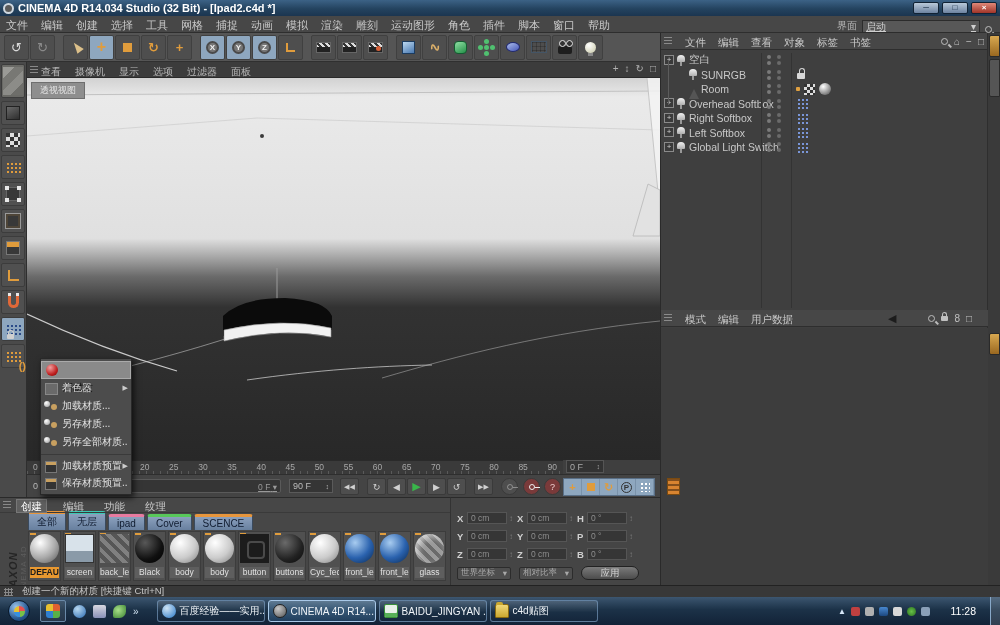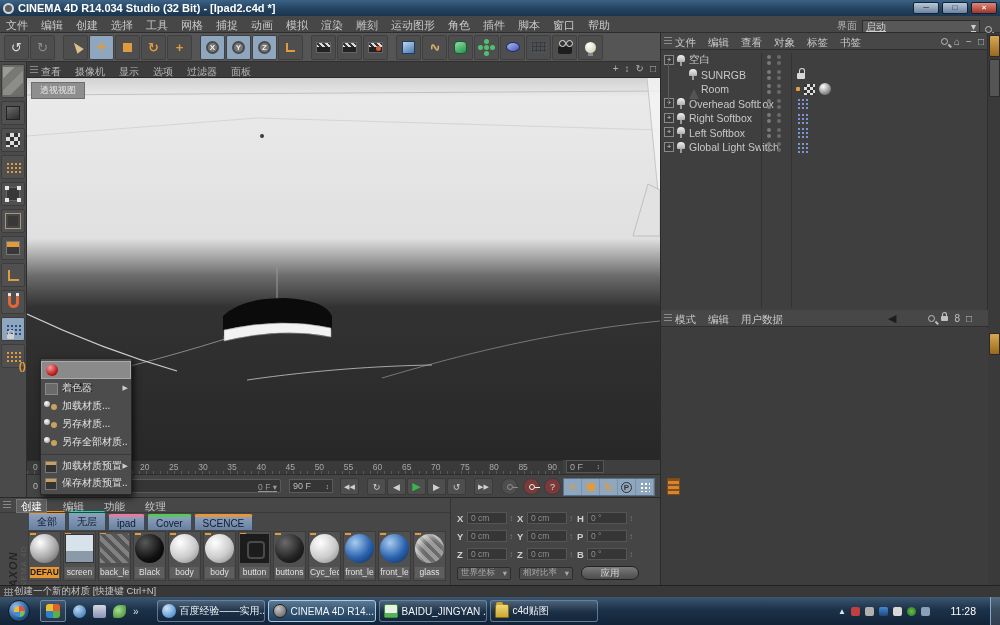--- a/index.html
+++ b/index.html
@@ -104,21 +104,21 @@
   .vp-menu .mitem { color:#b8b8b8; font-size:10px; margin-right:14px; }
   .vp-grip { position:absolute; left:3px; top:4px; width:8px; height:8px;
     background:repeating-linear-gradient(#888 0 1px,transparent 1px 3px); }
   .vp-corner { position:absolute; right:4px; top:1px; display:flex; gap:6px; color:#b0b0b0; font-size:10px; }
   .vp-chip { position:absolute; left:4px; top:20px; background:#8e8e8e; border:1px solid #6e6e6e;
     color:#e4e4e4; font-size:9px; padding:1px 8px; }
   .vp svg { position:absolute; left:0; top:16px; }
 
   
   .rpanel { position:absolute; left:660px; top:33px; width:340px; height:552px; background:#3f3f3f; border-left:1px solid #2a2a2a; }
-  .pmenu { height:17px; background:#474747; border-bottom:1px solid #2e2e2e; display:flex; align-items:center; padding-left:14px; position:relative; }
+  .pmenu { height:17px; background:#474747; border-bottom:1px solid #2e2e2e; display:flex; align-items:center; padding-left:24px; position:relative; }
   .pmenu .mitem { color:#c9c9c9; font-size:10.5px; margin-right:12px; }
   .pmenu .grip { position:absolute; left:3px; top:4px; width:8px; height:9px;
     background:repeating-linear-gradient(#8a8a8a 0 1px,transparent 1px 3px); }
   .pmenu-right { position:absolute; right:16px; top:0; height:17px; display:flex; align-items:center; gap:6px; color:#c0c0c0; font-size:10px; }
   .om-tree { position:absolute; left:0; top:20px; width:322px; }
   .om-row { display:flex; align-items:center; height:14.5px; position:relative; }
   .om-ind { width:3px; } .om-ind.lvl1 { width:15px; }
   .om-exp { width:11px; height:9px; position:relative; }
   .om-exp.has::before { content:"+"; position:absolute; left:0; top:-1px; width:8px; height:8px; border:1px solid #8a8a8a;
     color:#ccc; font-size:8px; line-height:7px; text-align:center; background:#3a3a3a; }
@@ -260,21 +260,21 @@
   .picon.pm-load::before, .picon.pm-save::before, .picon.pm-saveall::before { content:""; position:absolute; left:0; top:1px;
     width:6px; height:6px; border-radius:50%; background:radial-gradient(circle at 35% 30%,#fff,#999); box-shadow:7px 3px 0 #c8a060; }
   .picon.pm-preload::before, .picon.pm-presave::before { content:""; position:absolute; left:1px; top:1px; width:10px; height:10px;
     background:#333; border:1px solid #777; box-shadow:inset 0 3px 0 #c8a060; }
   .plabel { color:#e0e0e0; font-size:10px; white-space:nowrap; overflow:hidden; }
   .pitem.highlighted .plabel { color:#111;margin-top:35px; }
   .parrow { position:absolute; right:3px; color:#ccc; font-size:7px; }
 
   
   .statusbar { position:absolute; left:0; top:585px; width:1000px; height:12px; background:#383838;
-    border-top:1px solid #222; display:flex; align-items:center; color:#c4c4c4; font-size:9.5px; padding-left:14px; }
+    border-top:1px solid #222; display:flex; align-items:center; color:#c4c4c4; font-size:9.5px; padding-left:22px; }
   .sb-grip { position:absolute; left:4px; top:2px; width:9px; height:8px;
     background-image:radial-gradient(#888 1px,transparent 1.2px); background-size:3px 3px; }
 
   
   .taskbar { position:absolute; left:0; top:597px; width:1000px; height:28px;
     background:linear-gradient(#3c5670,#1c3248 45%,#122237); display:flex; align-items:center; }
   .orb { width:22px; height:22px; border-radius:50%; margin:0 10px 0 8px;
     background:radial-gradient(circle at 35% 30%,#9cc4e8,#2a5a94 60%,#102c50); border:1px solid #0a1a2c;
     position:relative; }
   .orb::after { content:""; position:absolute; left:5px; top:5px; width:11px; height:11px; border-radius:50%;

